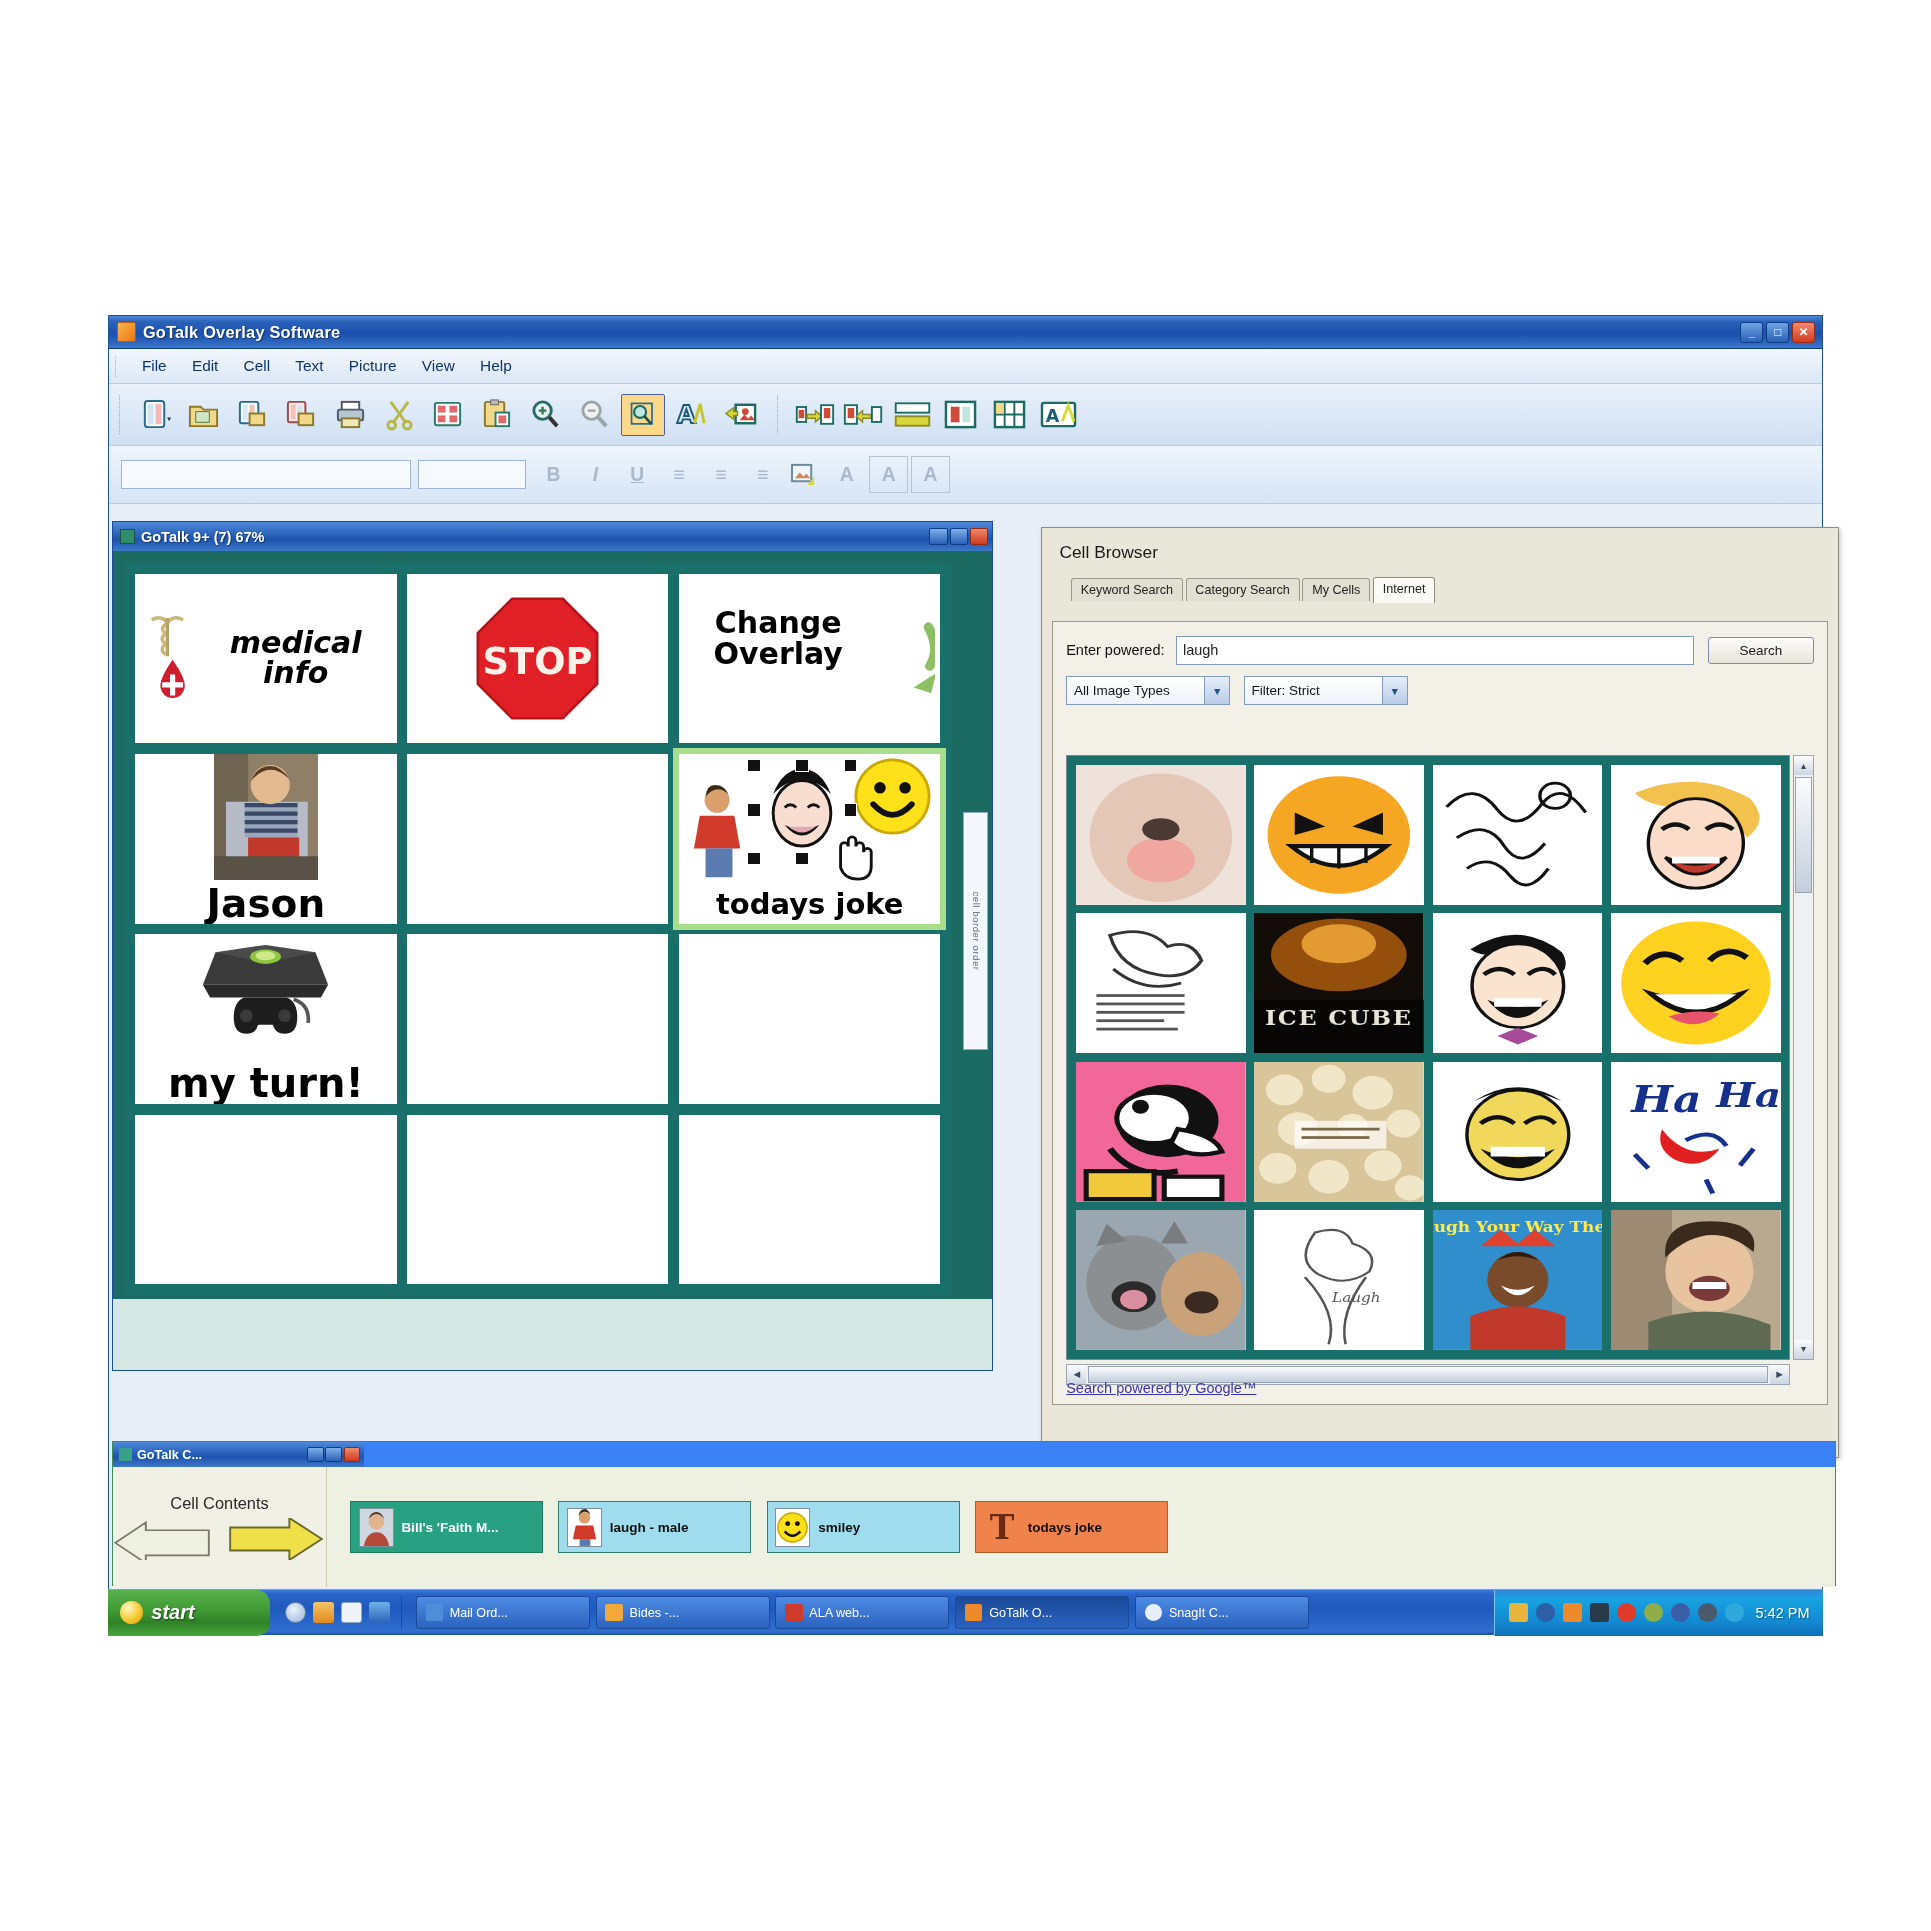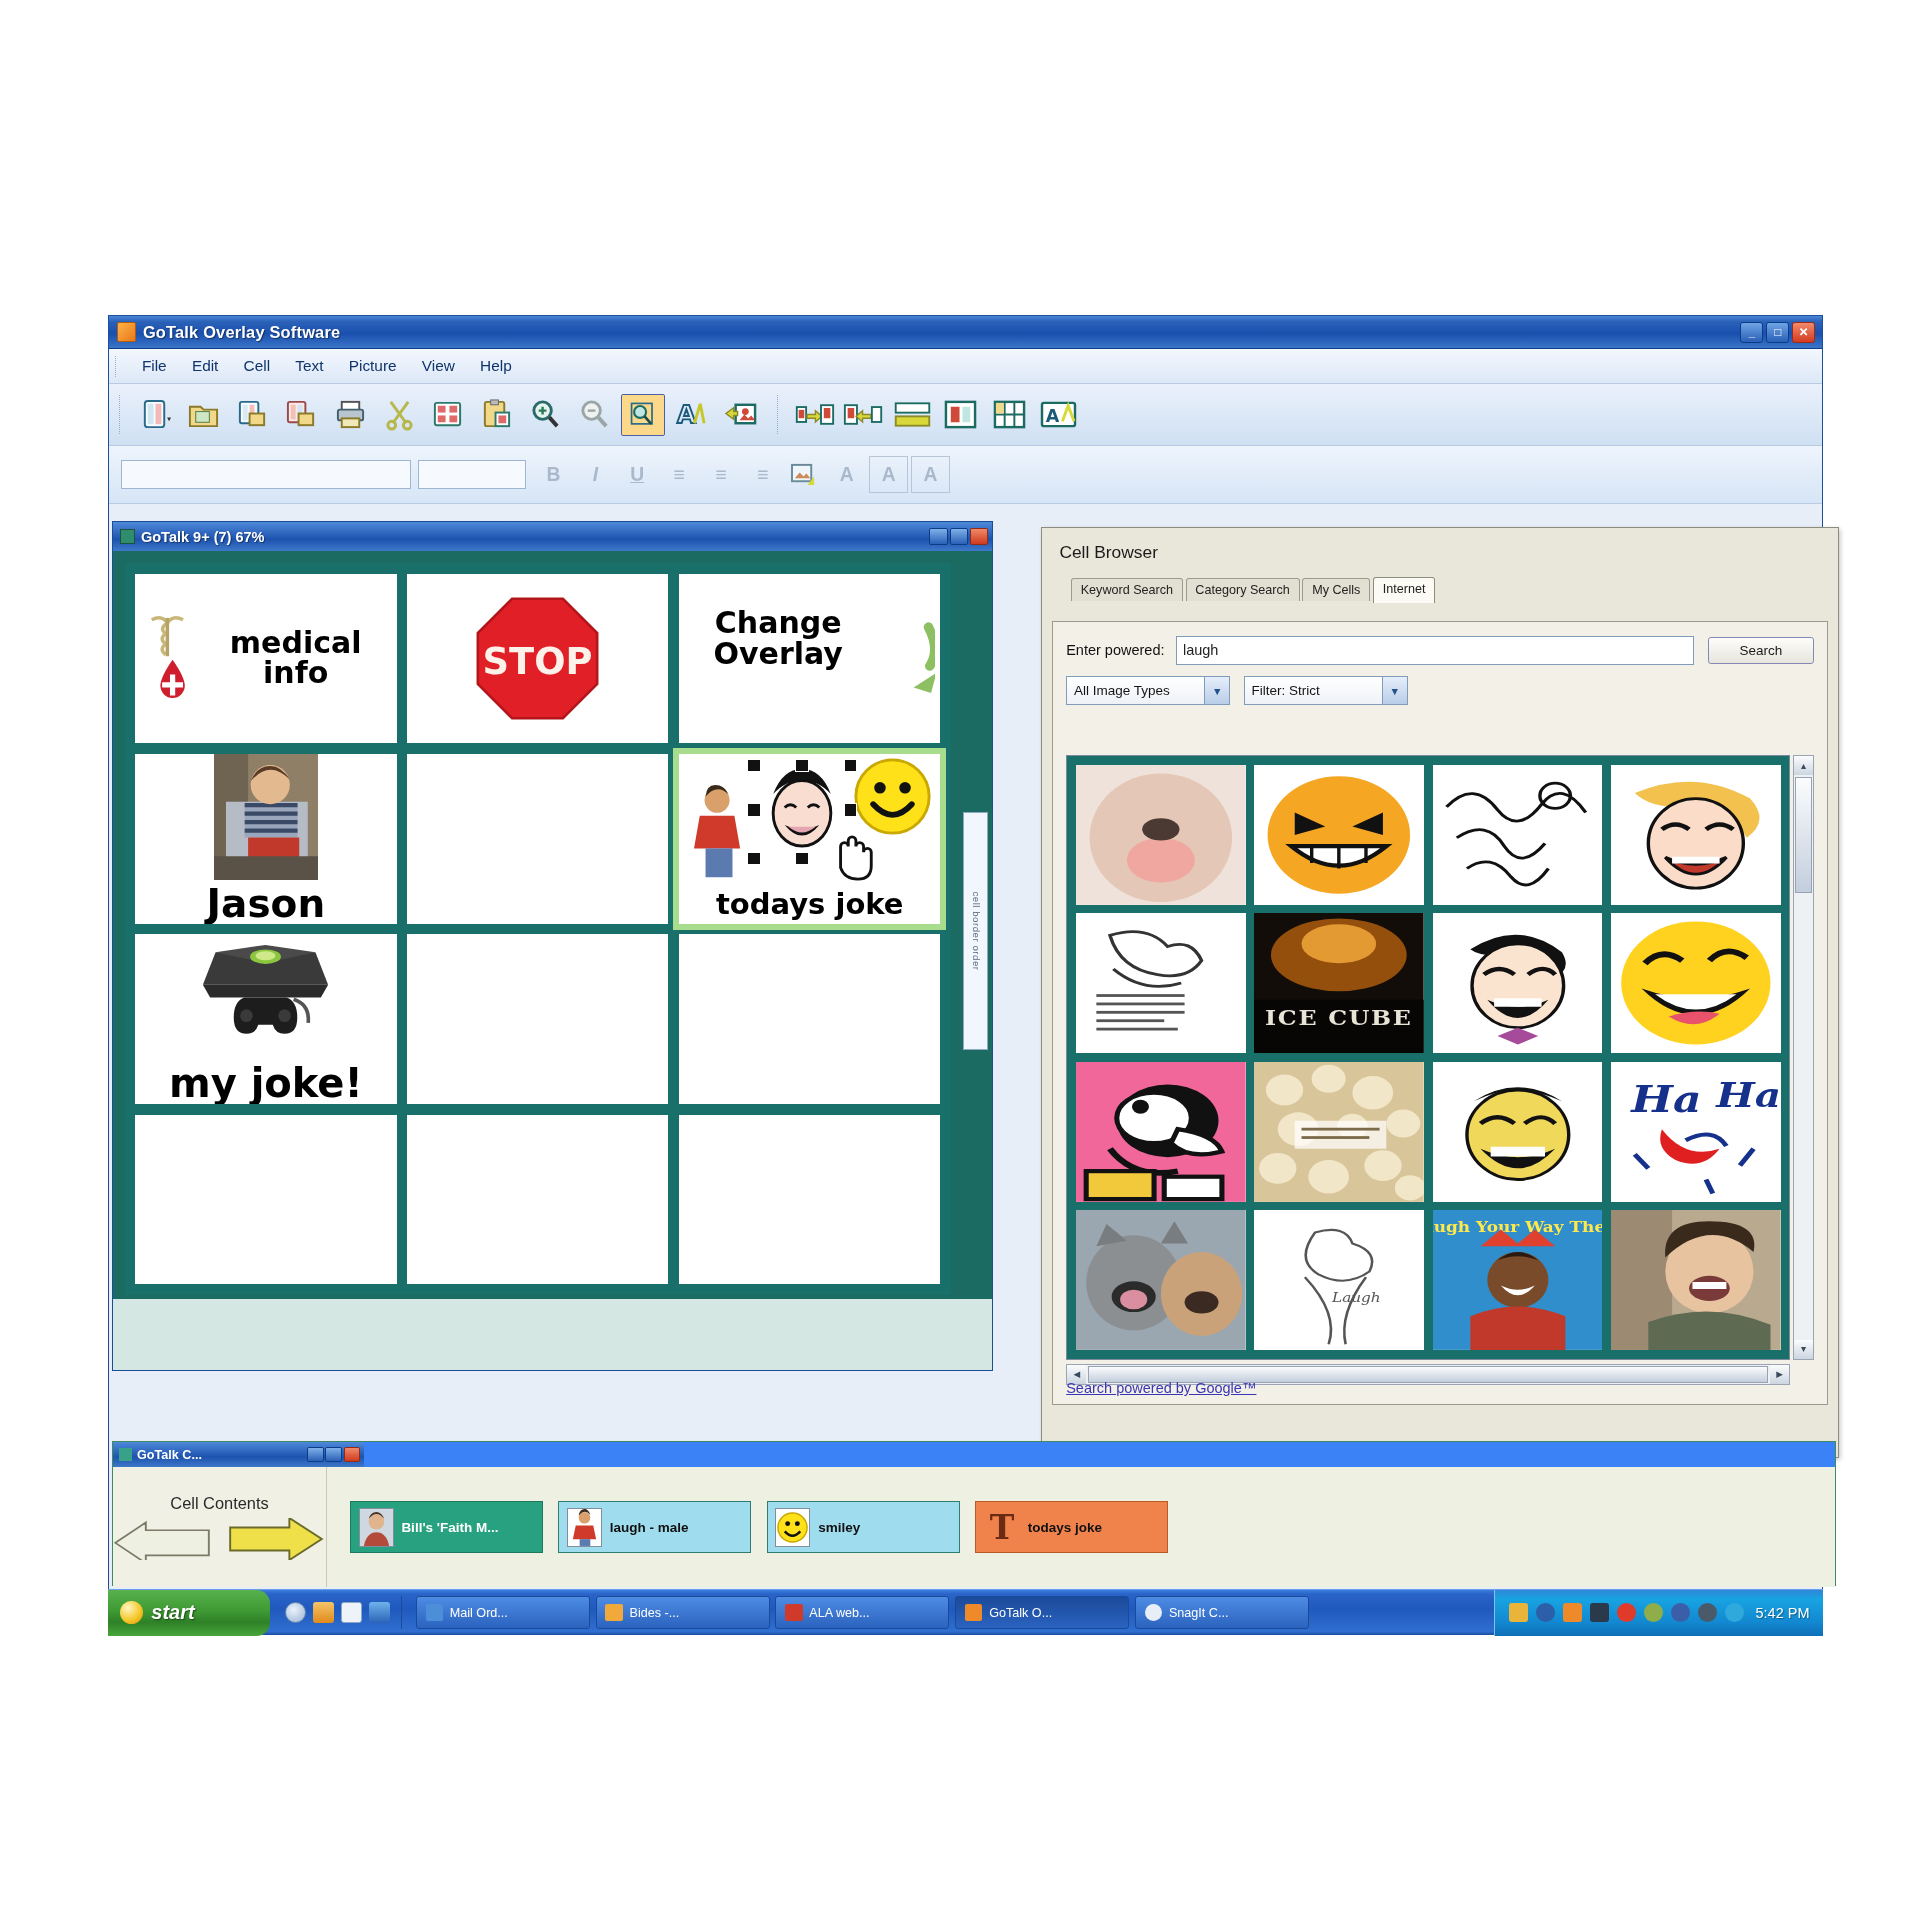--- a/index.html
+++ b/index.html
@@ -470,21 +470,21 @@
       <span class="ov-b"></span>
       <span class="ov-b"></span>
       <span class="ov-b cl"></span>
     </span>
   </div>
 
   <div class="grid-wrap">
     <div class="grid">
 
       <div class="cell">
-        <div style="display:flex;align-items:center;gap:3.9px;padding:0 7.7px;">
+        <div style="display:flex;align-items:center;gap:3.9px;padding:0 7.7px;font-style:italic;">
           <svg width="62" height="104" viewBox="0 0 64 108">
             <path d="M28 14 q-10 6 -2 12 q-8 6 0 12 q-8 6 0 12" stroke="#c9b77a" stroke-width="4" fill="none"></path>
             <path d="M10 10 q12 -6 18 4 q6 -10 18 -4" stroke="#c9b77a" stroke-width="4" fill="none"></path>
             <path d="M28 8 v44" stroke="#b5a468" stroke-width="4"></path>
             <path d="M34 56 q-14 20 -14 30 a14 14 0 0 0 28 0 q0 -10 -14 -30z" fill="#cf1f2e"></path>
             <path d="M34 76 v18 M25 85 h18" stroke="#fff" stroke-width="6" stroke-linecap="square"></path>
           </svg>
           <span class="cell-label" style="font-size:30px">medical info</span>
         </div>
       </div>
@@ -571,21 +571,21 @@
           <path d="M24 20 L134 20 L148 56 L10 56z" fill="#3a3a3a"></path>
           <path d="M24 20 L79 12 L134 20 L79 32z" fill="#4a4a4a"></path>
           <ellipse cx="79" cy="25" rx="17" ry="8" fill="#8cc63f"></ellipse>
           <ellipse cx="79" cy="24" rx="11" ry="5" fill="#cfe88a"></ellipse>
           <path d="M10 56 h138 l-8 14 H18z" fill="#2a2a2a"></path>
           <path d="M56 70 q-12 4 -12 22 q0 18 14 18 q10 0 13 -10 h16 q3 10 13 10 q14 0 14 -18 q0 -18 -12 -22z" fill="#1d1d1d"></path>
           <circle cx="58" cy="90" r="7" fill="#3a3a3a"></circle>
             <circle cx="100" cy="90" r="7" fill="#3a3a3a"></circle>
           <path d="M110 72 q18 6 16 26" stroke="#555" stroke-width="4" fill="none"></path>
         </svg>
-        <span class="cell-label" style="font-size:40px;margin-top:1.9px">my joke!</span>
+        <span class="cell-label" style="font-size:40px;margin-top:1.9px">my turn!</span>
       </div>
 
       <div class="cell"></div>
       <div class="cell"></div>
       <div class="cell"></div>
       <div class="cell"></div>
       <div class="cell"></div>
     </div>
   </div>
 

